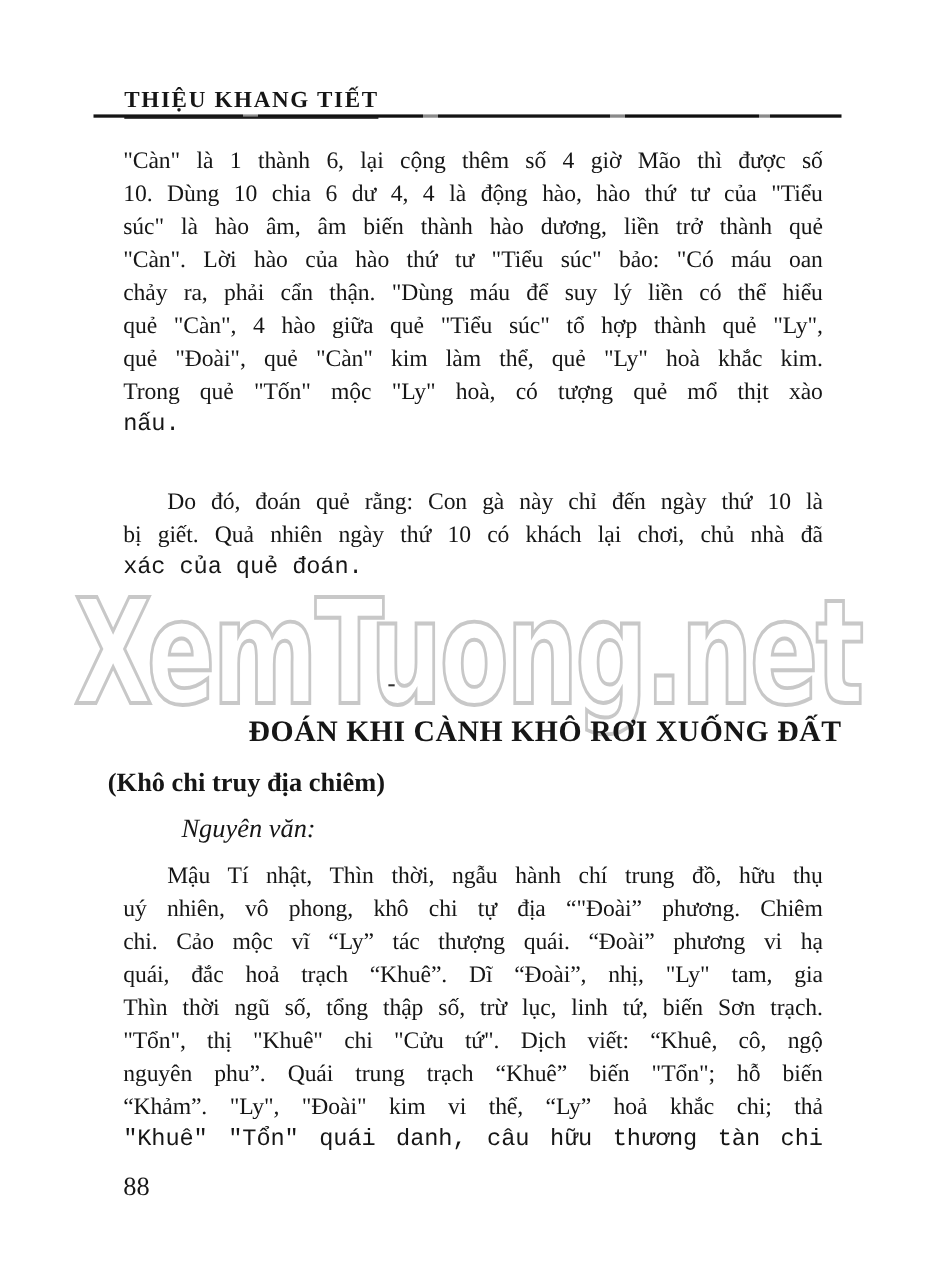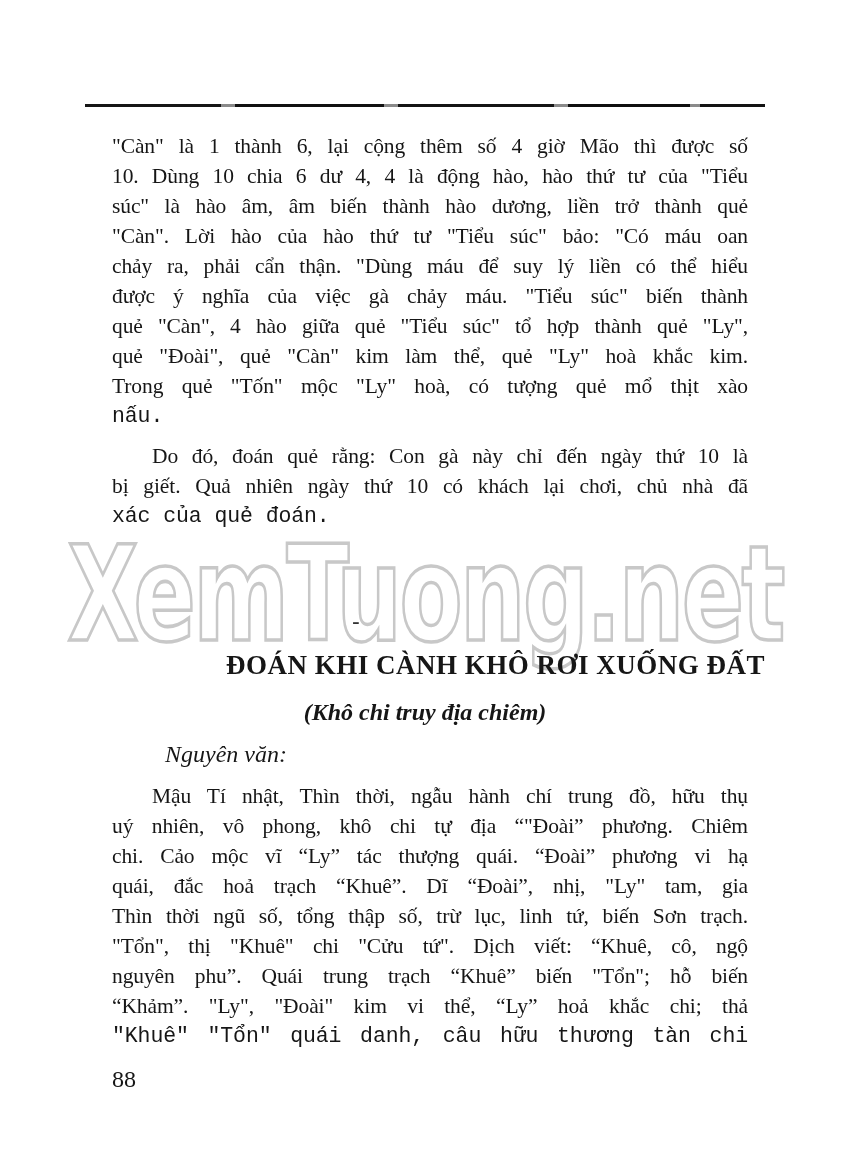--- a/index.html
+++ b/index.html
@@ -64,22 +64,22 @@
     font-size:22px;font-weight:bold;color:#333;text-align:center;z-index:2;
   }
 
   
   .section-title{
     position:absolute;left:85px;right:85px;top:650px;
     text-align:right;font-size:27px;font-weight:bold;letter-spacing:0.5px;
     z-index:2;white-space:nowrap;
   }
   .section-subtitle{
-    position:absolute;left:85px;right:85px;top:699px;
-    text-align:center;font-size:24px;font-weight:bold;font-style:italic;
+    position:absolute;left:98px;right:85px;top:699px;
+    text-align:left;font-size:24px;font-weight:bold;
     z-index:2;
   }
   .section-label{
     position:absolute;left:165px;top:741px;
     font-size:24px;font-style:italic;z-index:2;
   }
 
   .page-number{
     position:absolute;left:112px;top:1066px;
     font-size:24px;z-index:2;
@@ -97,29 +97,29 @@
     transform:scaleX(0.82);transform-origin:50% 50%;
     white-space:nowrap;
   }
   .footer-brand{color:#5a5a5a;}
 </style>
 </head>
 <body>
 
 <div class="page">
 
+  <div class="header-title">THIỆU KHANG TIẾT</div>
   <div class="header-rule"></div>
 
   <div class="para p1">
       <div class="line">"Càn" là 1 thành 6, lại cộng thêm số 4 giờ Mão thì được số</div>
       <div class="line">10. Dùng 10 chia 6 dư 4, 4 là động hào, hào thứ tư của "Tiểu</div>
       <div class="line">súc" là hào âm, âm biến thành hào dương, liền trở thành quẻ</div>
       <div class="line">"Càn". Lời hào của hào thứ tư "Tiểu súc" bảo: "Có máu oan</div>
       <div class="line">chảy ra, phải cẩn thận. "Dùng máu để suy lý liền có thể hiểu</div>
-      <div class="line">được ý nghĩa của việc gà chảy máu. "Tiểu súc" biến thành</div>
       <div class="line">quẻ "Càn", 4 hào giữa quẻ "Tiểu súc" tổ hợp thành quẻ "Ly",</div>
       <div class="line">quẻ "Đoài", quẻ "Càn" kim làm thể, quẻ "Ly" hoà khắc kim.</div>
       <div class="line">Trong quẻ "Tốn" mộc "Ly" hoà, có tượng quẻ mổ thịt xào</div>
       <div class="line">nấu.</div>
     </div>
 
   <div class="para p2 indent-first">
       <div class="line">Do đó, đoán quẻ rằng: Con gà này chỉ đến ngày thứ 10 là</div>
       <div class="line">bị giết. Quả nhiên ngày thứ 10 có khách lại chơi, chủ nhà đã</div>
       <div class="line">xác của quẻ đoán.</div>

